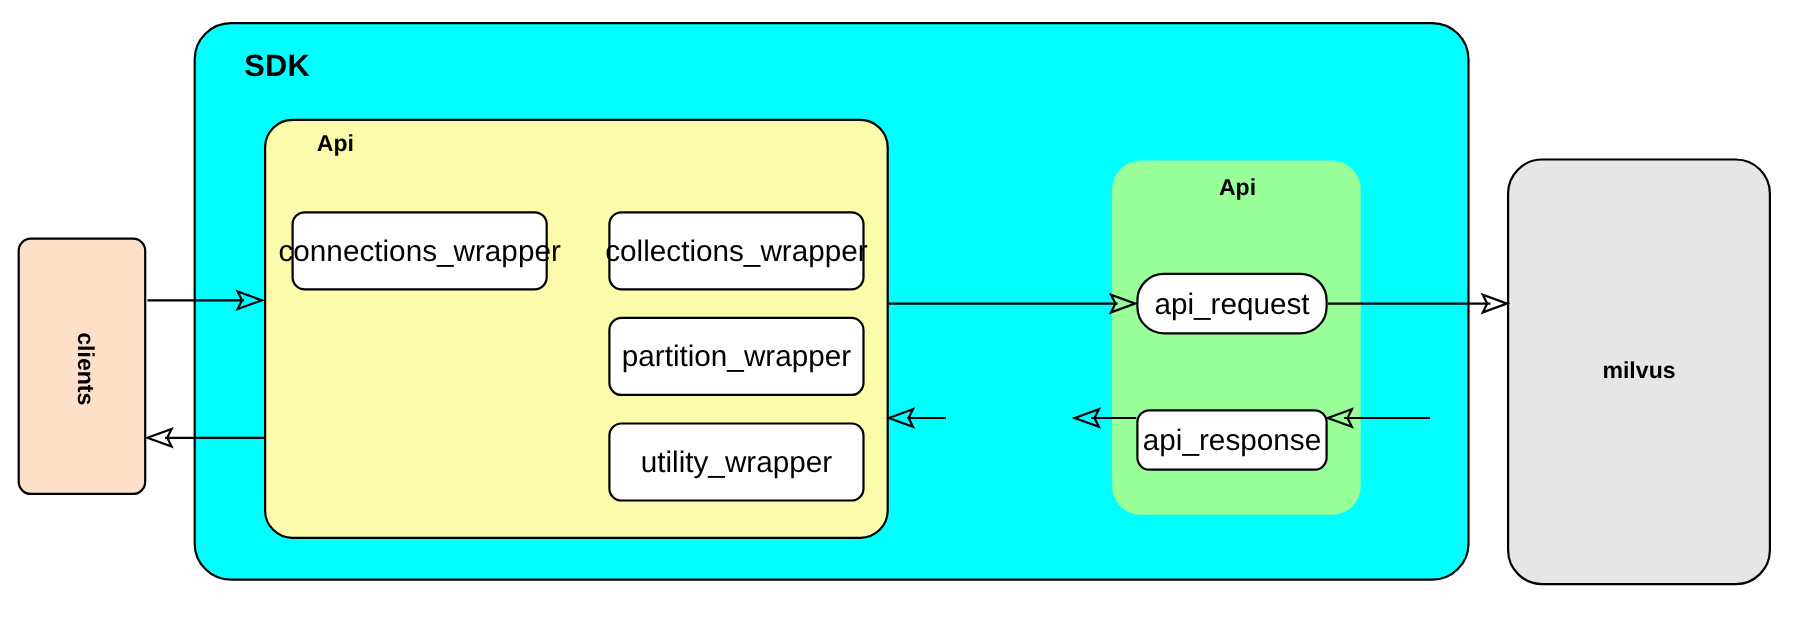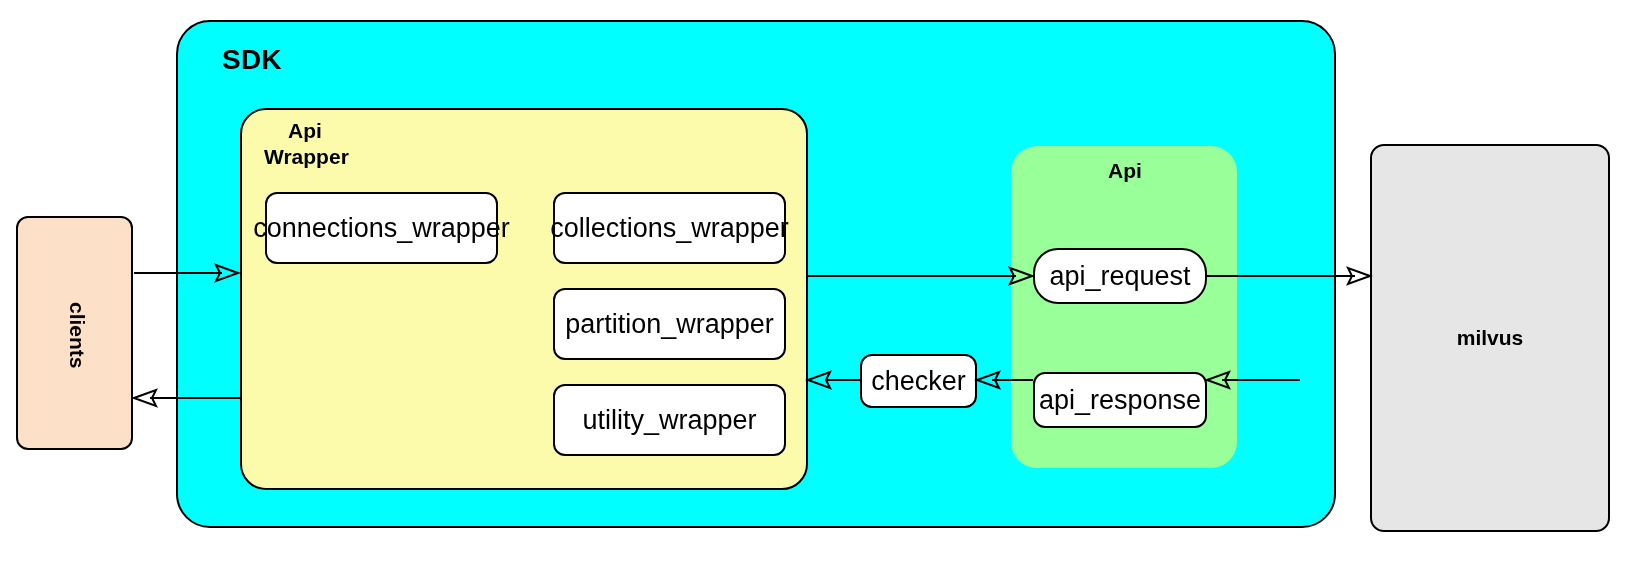--- a/index.html
+++ b/index.html
@@ -150,21 +150,21 @@
     text-orientation: mixed;
   }
 
   .milvus-box {
     left: 1370px;
     top: 144px;
     width: 240px;
     height: 388px;
     background: #e6e6e6;
     border: 2px solid #000000;
-    border-radius: 14px;
+    border-radius: 32px;
     display: flex;
     align-items: center;
     justify-content: center;
     font-size: 21px;
     font-weight: bold;
     color: #000000;
   }
 
   
   .conn {
@@ -183,21 +183,20 @@
 
 <div id="canvas">
 
   <div class="box sdk-box">
     <div class="sdk-label">SDK</div>
   </div>
 
   <div class="box wrapper-box">
     <div class="wrapper-label">
       <span class="l1">Api</span>
-      <span class="l2">Wrapper</span>
     </div>
   </div>
 
   <div class="node wnode wcol-a wrow-1">
     <span>connections_wrapper</span>
   </div>
   <div class="node wnode wcol-b wrow-1">
     <span>collections_wrapper</span>
   </div>
   <div class="node wnode wcol-b wrow-2">
@@ -213,23 +212,20 @@
     </div>
   </div>
 
   <div class="node gnode gnode-req">
     <span>api_request</span>
   </div>
   <div class="node gnode gnode-res">
     <span>api_response</span>
   </div>
 
-  <div class="node checker-node">
-    <span>checker</span>
-  </div>
 
   <div class="box clients-box">
     <div class="clients-label">
       <span>clients</span>
     </div>
   </div>
 
   <div class="box milvus-box">
     <span>milvus</span>
   </div>

